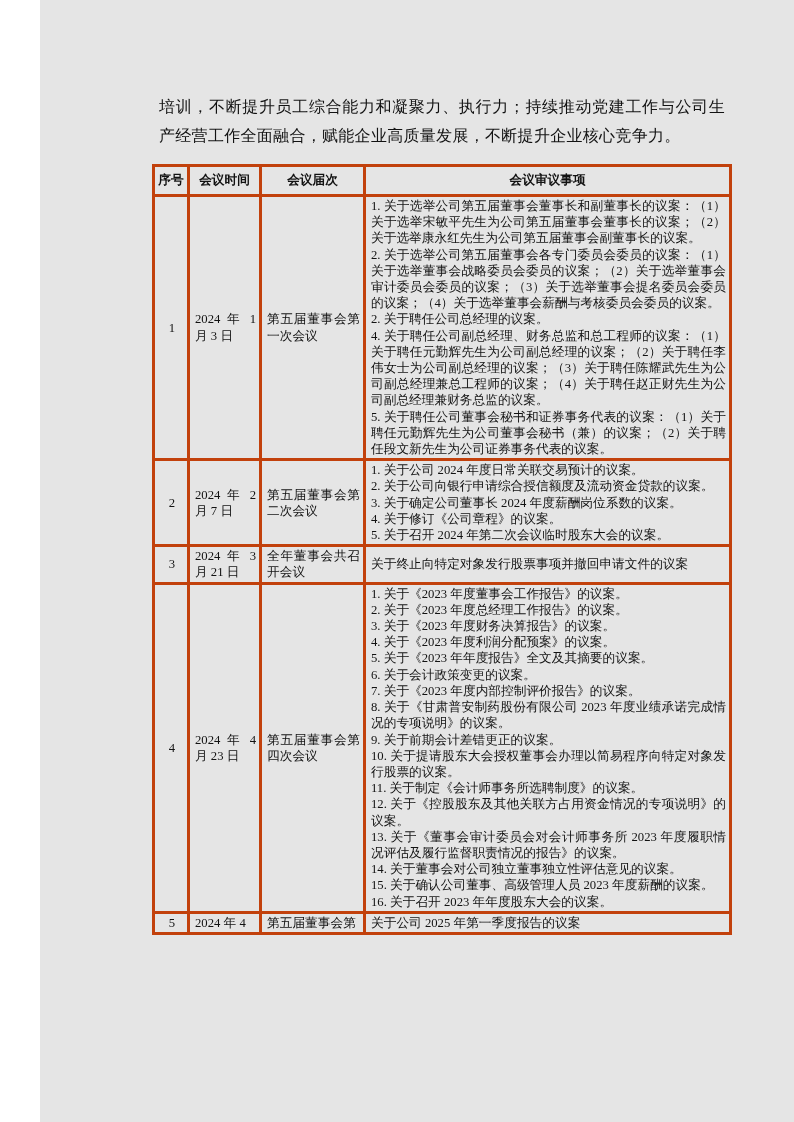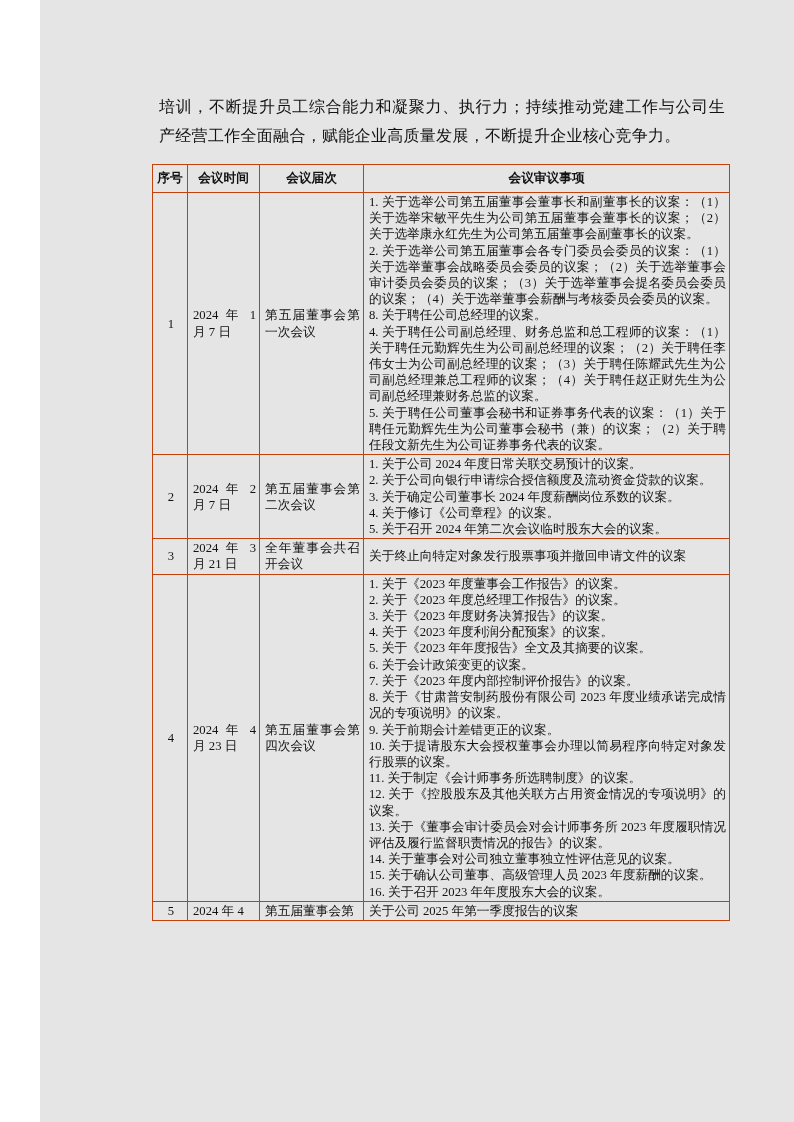--- a/index.html
+++ b/index.html
@@ -50,21 +50,21 @@
     border-collapse: collapse;
     table-layout: fixed;
     font-size: 12.7px;
   }
   table.meetings col.c1 { width: 35px; }
   table.meetings col.c2 { width: 72px; }
   table.meetings col.c3 { width: 104px; }
   table.meetings col.c4 { width: 366px; }
   table.meetings th,
   table.meetings td {
-    border: 1px solid #c2410c;
+    border: 3px solid #c2410c;
     vertical-align: middle;
     padding: 1px 3px 1px 5px;
     line-height: 16.2px;
     word-break: break-all;
   }
   table.meetings th {
     font-weight: bold;
     text-align: center;
     height: 25px;
     padding: 1px 2px;
@@ -111,26 +111,26 @@
         <tr>
           <th>序号</th>
           <th>会议时间</th>
           <th>会议届次</th>
           <th>会议审议事项</th>
         </tr>
       </thead>
       <tbody>
         <tr>
           <td class="cell-no">1</td>
-          <td class="cell-time">2024 年 1 月 7 日</td>
+          <td class="cell-time">2024 年 1 月 3 日</td>
           <td class="cell-session">第五届董事会第一次会议</td>
           <td class="cell-items">
               <div class="item-line">1. 关于选举公司第五届董事会董事长和副董事长的议案：（1）关于选举宋敏平先生为公司第五届董事会董事长的议案；（2）关于选举康永红先生为公司第五届董事会副董事长的议案。</div>
               <div class="item-line">2. 关于选举公司第五届董事会各专门委员会委员的议案：（1）关于选举董事会战略委员会委员的议案；（2）关于选举董事会审计委员会委员的议案；（3）关于选举董事会提名委员会委员的议案；（4）关于选举董事会薪酬与考核委员会委员的议案。</div>
-              <div class="item-line">8. 关于聘任公司总经理的议案。</div>
+              <div class="item-line">2. 关于聘任公司总经理的议案。</div>
               <div class="item-line">4. 关于聘任公司副总经理、财务总监和总工程师的议案：（1）关于聘任元勤辉先生为公司副总经理的议案；（2）关于聘任李伟女士为公司副总经理的议案；（3）关于聘任陈耀武先生为公司副总经理兼总工程师的议案；（4）关于聘任赵正财先生为公司副总经理兼财务总监的议案。</div>
               <div class="item-line">5. 关于聘任公司董事会秘书和证券事务代表的议案：（1）关于聘任元勤辉先生为公司董事会秘书（兼）的议案；（2）关于聘任段文新先生为公司证券事务代表的议案。</div>
             </td>
         </tr>
         <tr>
           <td class="cell-no">2</td>
           <td class="cell-time">2024 年 2 月 7 日</td>
           <td class="cell-session">第五届董事会第二次会议</td>
           <td class="cell-items">
               <div class="item-line">1. 关于公司 2024 年度日常关联交易预计的议案。</div>

